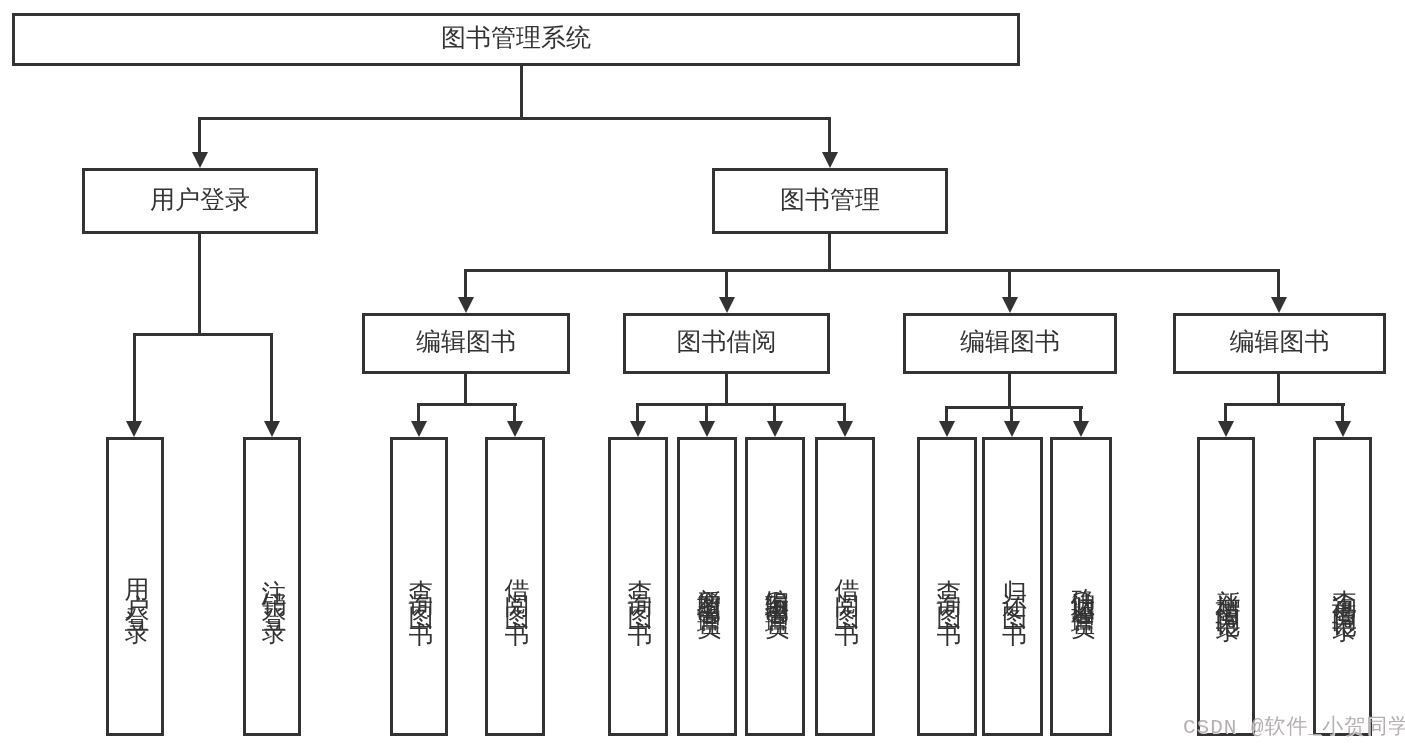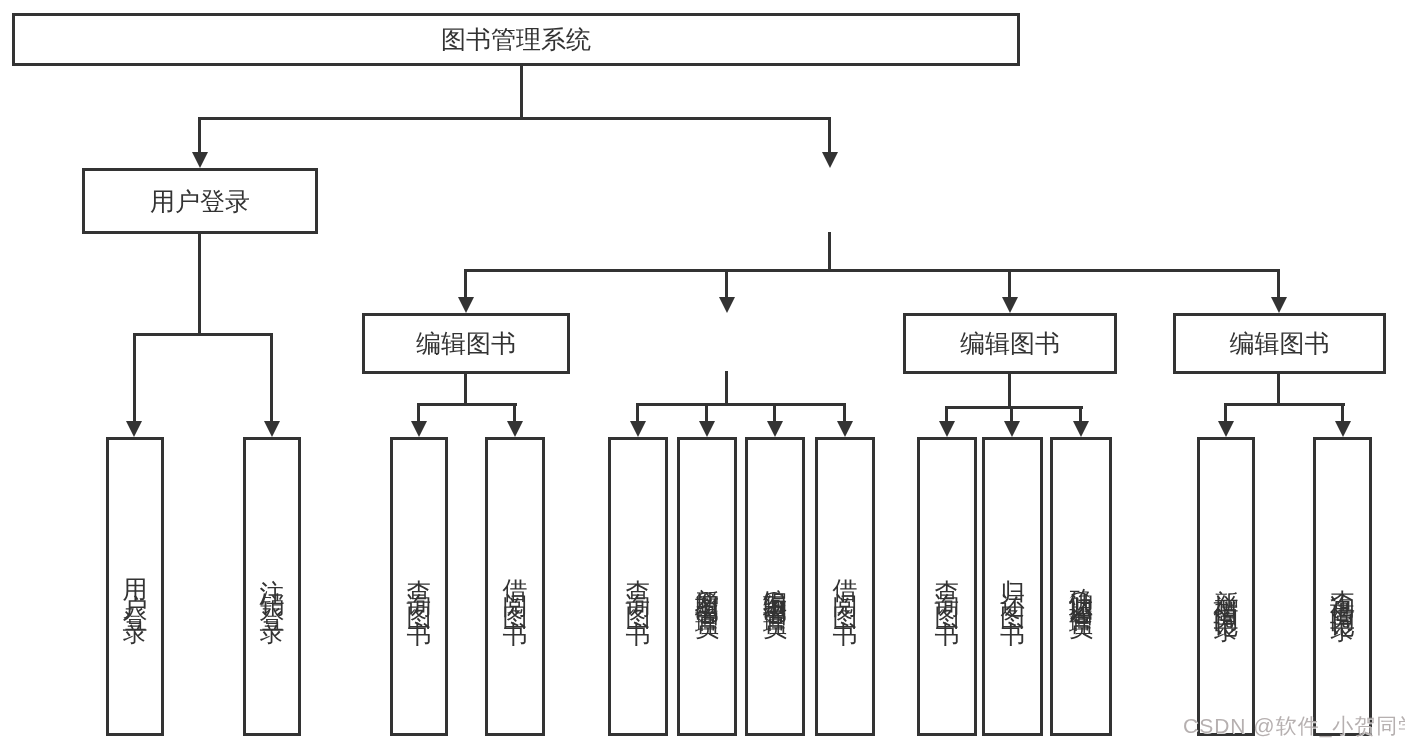--- a/index.html
+++ b/index.html
@@ -2,21 +2,21 @@
 <html><head>
 <meta charset="utf-8">
 <style>
   html, body { margin: 0; padding: 0; background: #ffffff; }
   #canvas {
     position: relative;
     width: 1405px;
     height: 747px;
     background: #ffffff;
     overflow: hidden;
-    font-family: Liberation Sans, sans-serif;
+    font-family: Liberation Mono, monospace;
     color: #333333;
   }
   .box {
     position: absolute;
     box-sizing: border-box;
     border: 3px solid #333333;
     background: #ffffff;
     display: flex;
     align-items: center;
     justify-content: center;
@@ -65,20 +65,23 @@
   <div class="vl" style="left:520px; top:66px; height:52px;"></div>
   <div class="hl" style="left:198px; top:117px; width:633px;"></div>
   <div class="vl" style="left:198px; top:117px; height:37px;"></div>
   <div class="arrow" style="left:192px; top:152px;"></div>
   <div class="vl" style="left:828px; top:117px; height:37px;"></div>
   <div class="arrow" style="left:822px; top:152px;"></div>
 
   <div class="box" style="left:82px; top:168px; width:236px; height:66px;">
     <span>用户登录</span>
   </div>
+  <div class="box" style="left:712px; top:168px; width:236px; height:66px;">
+    <span>图书管理</span>
+  </div>
 
   <div class="vl" style="left:198px; top:232px; height:104px;"></div>
   <div class="hl" style="left:133px; top:333px; width:140px;"></div>
   <div class="vl" style="left:133px; top:333px; height:88px;"></div>
   <div class="arrow" style="left:126px; top:421px;"></div>
   <div class="vl" style="left:270px; top:333px; height:88px;"></div>
   <div class="arrow" style="left:264px; top:421px;"></div>
 
   <div class="box v s4" style="left:106px; top:437px; width:58px; height:299px;">
     <span>用户登录</span>
@@ -93,20 +96,23 @@
   <div class="arrow" style="left:458px; top:297px;"></div>
   <div class="vl" style="left:725px; top:269px; height:30px;"></div>
   <div class="arrow" style="left:719px; top:297px;"></div>
   <div class="vl" style="left:1008px; top:269px; height:30px;"></div>
   <div class="arrow" style="left:1002px; top:297px;"></div>
   <div class="vl" style="left:1277px; top:269px; height:30px;"></div>
   <div class="arrow" style="left:1271px; top:297px;"></div>
 
   <div class="box" style="left:362px; top:313px; width:208px; height:61px;">
     <span>编辑图书</span>
+  </div>
+  <div class="box" style="left:623px; top:313px; width:207px; height:61px;">
+    <span>图书借阅</span>
   </div>
   <div class="box" style="left:903px; top:313px; width:214px; height:61px;">
     <span>编辑图书</span>
   </div>
   <div class="box" style="left:1173px; top:313px; width:213px; height:61px;">
     <span>编辑图书</span>
   </div>
 
   <div class="vl" style="left:464px; top:371px; height:35px;"></div>
   <div class="hl" style="left:417px; top:403px; width:100px;"></div>

